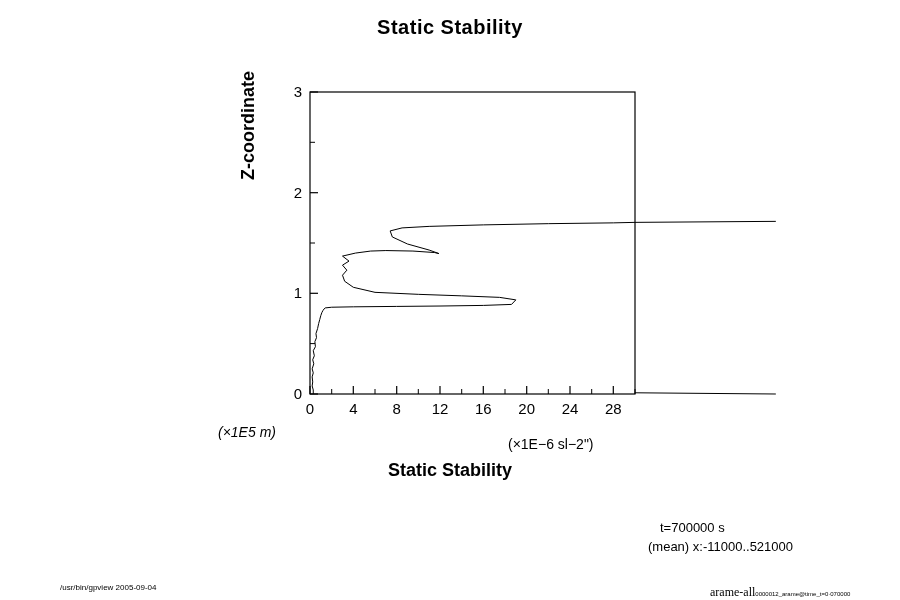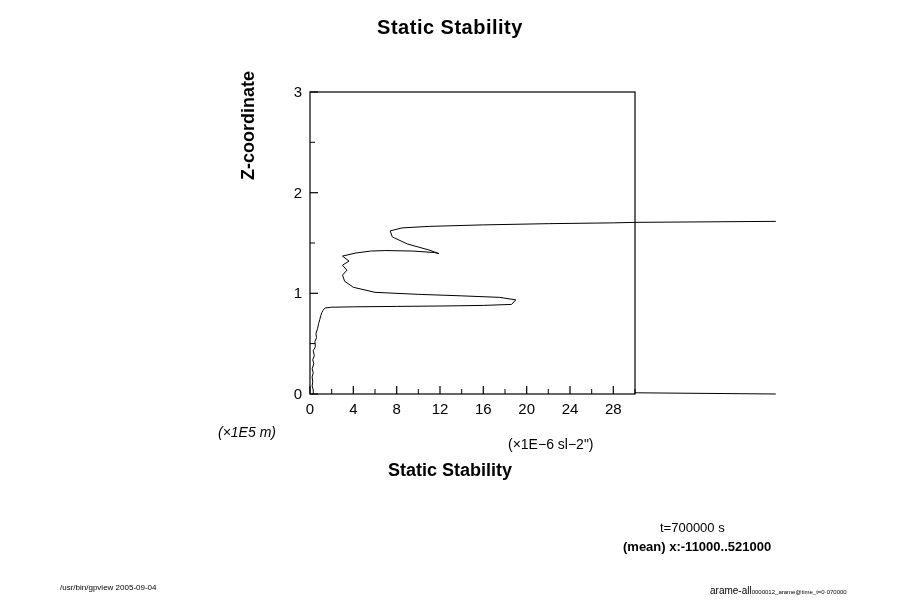--- a/index.html
+++ b/index.html
@@ -74,36 +74,36 @@
     font-family: "Liberation Sans", sans-serif;
     font-size: 15px;
     fill: #000000;
   }
   .annot {
     position: absolute;
     font-size: 13px;
     white-space: nowrap;
   }
   .annot-time { left: 660px; top: 520px; }
-  .annot-mean { left: 623px; top: 539px; font-weight: bold; }
+  .annot-mean { left: 648px; top: 539px; }
   .footer-left {
     position: absolute;
     left: 60px;
     top: 583px;
     font-size: 8px;
     white-space: nowrap;
   }
   .footer-right {
     position: absolute;
     left: 710px;
     top: 585px;
     font-size: 6px;
     white-space: nowrap;
   }
-  .footer-right .big { font-size: 10px; }
+  .footer-right .big { font-size: 12px; font-family: Liberation Serif, serif; }
 </style>
 </head>
 <body>
 
 <div id="stage">
 
   <div class="title">Static Stability</div>
 
   <svg id="plot-svg" width="900" height="600">
 

